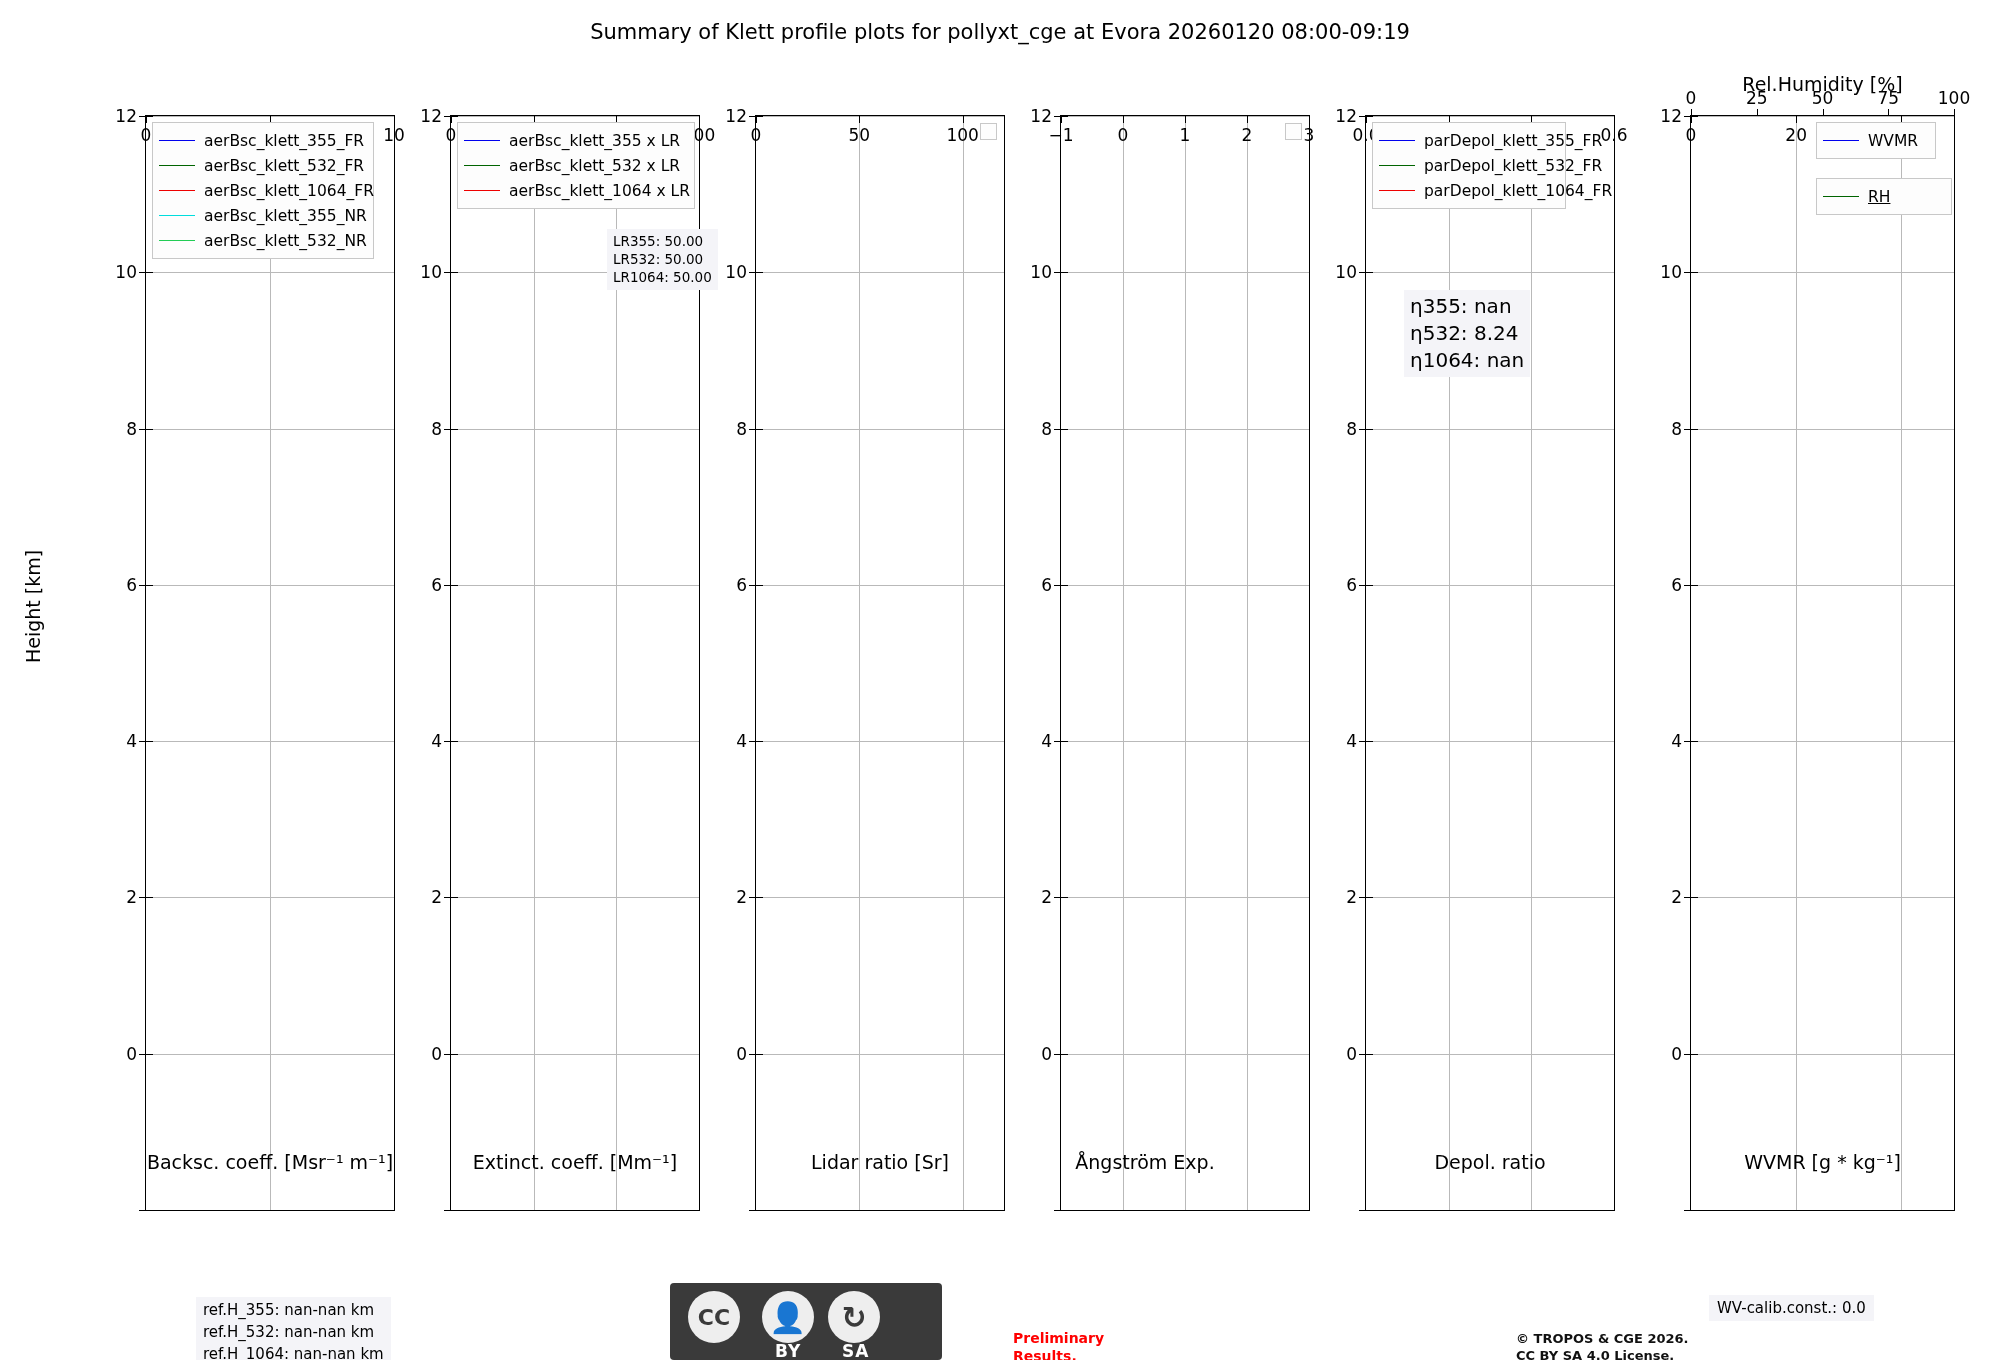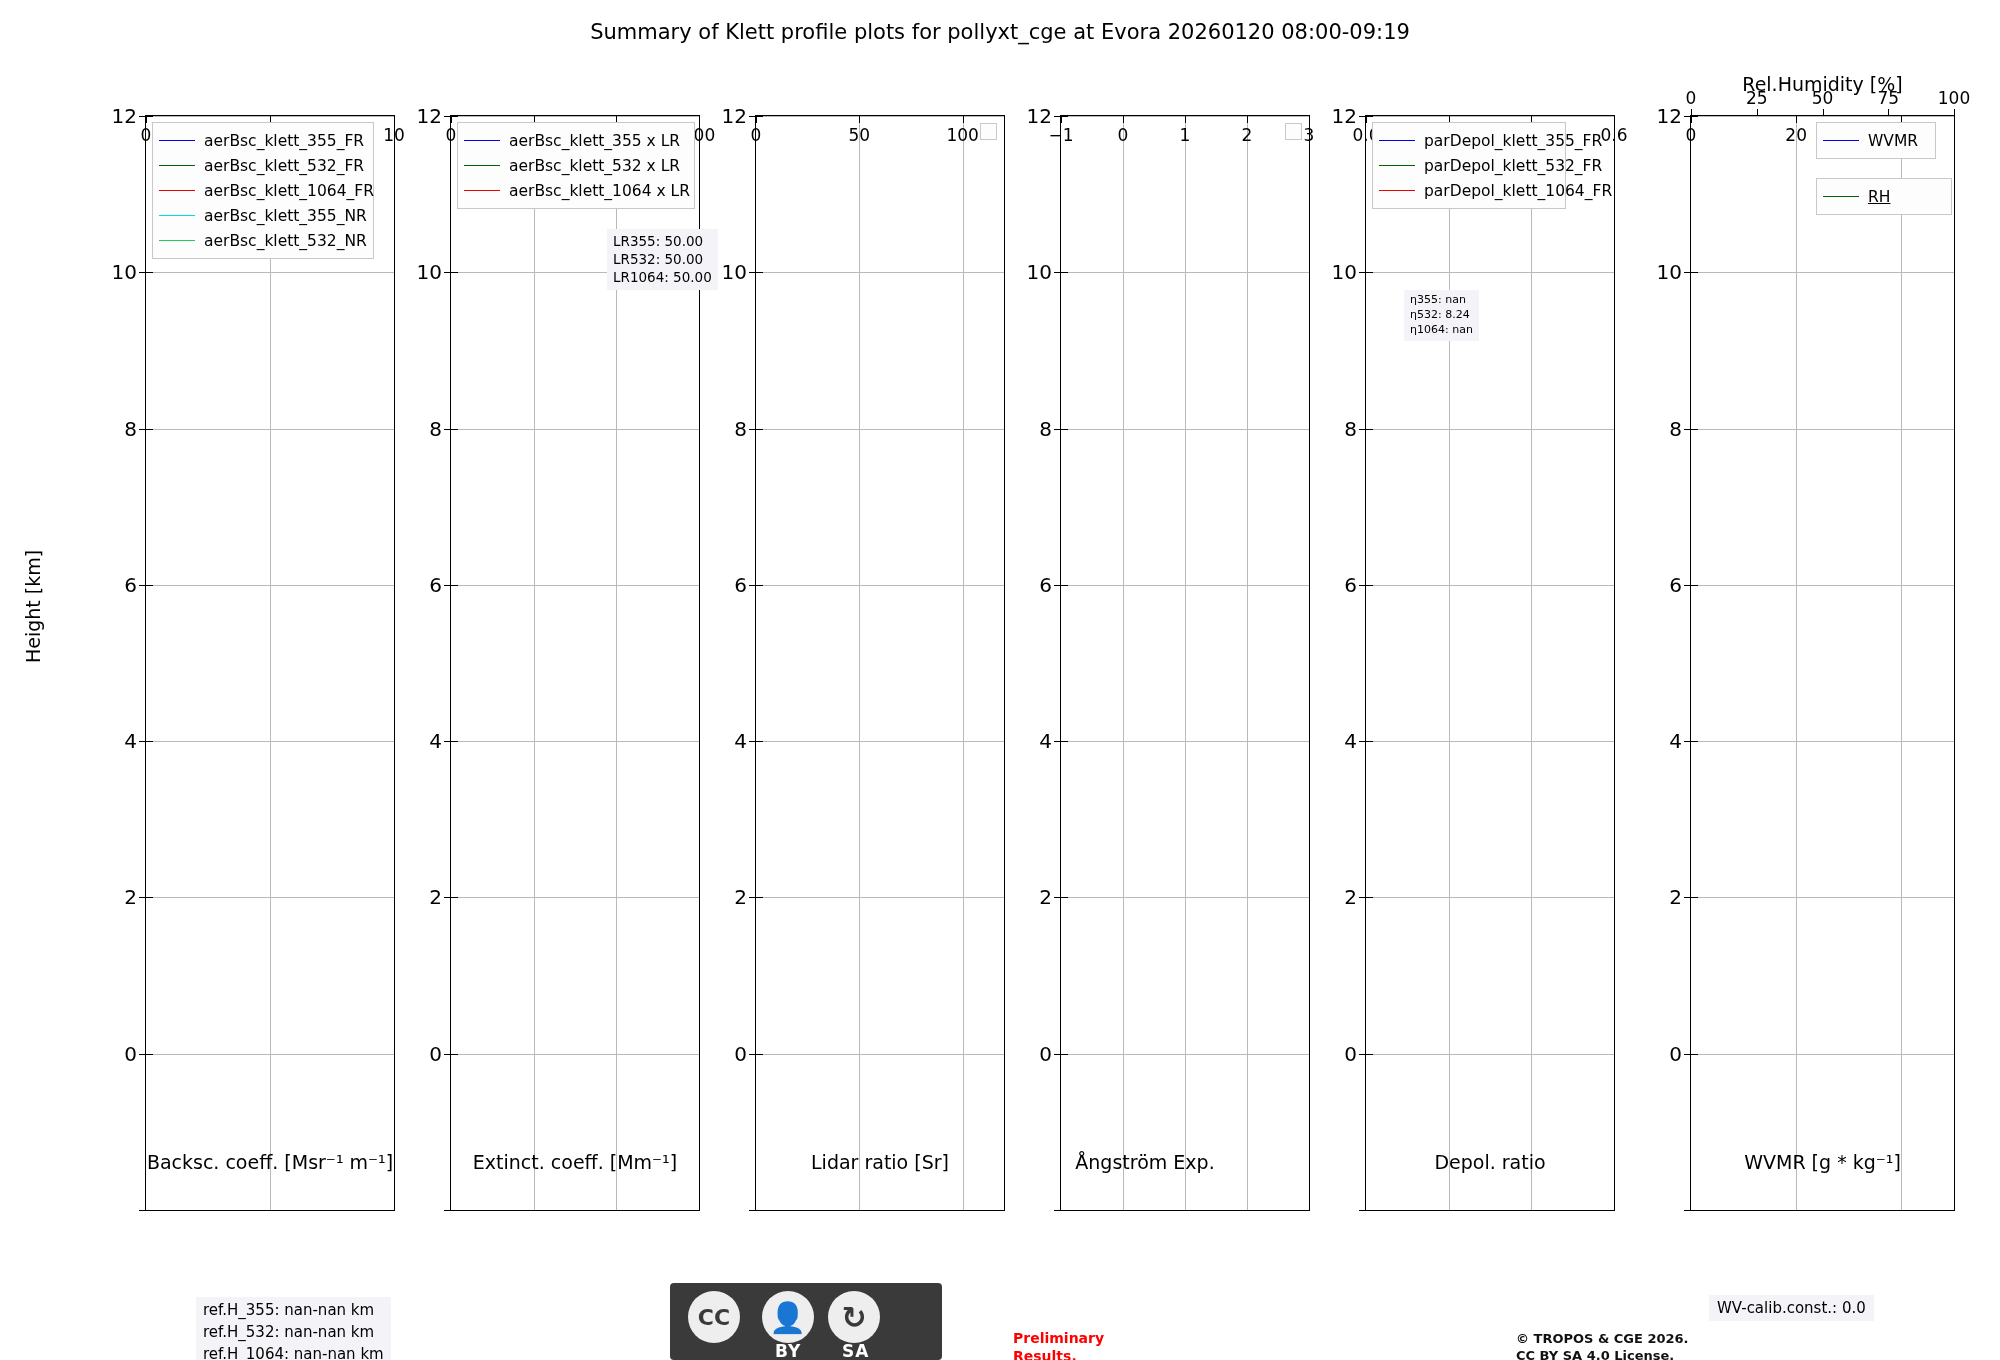--- a/index.html
+++ b/index.html
@@ -38,21 +38,21 @@
     background: #b9b9b9;
   }
   .grid-h { left: 0; right: 0; height: 1px; }
   .grid-v { top: 0; bottom: 0; width: 1px; }
 
   .ytick-label {
     position: absolute;
     right: 100%;
     margin-right: 9px;
     transform: translateY(-50%);
-    font-size: 20px;
+    font-size: 17px;
     white-space: nowrap;
   }
   .ytick-mark {
     position: absolute;
     left: -7px;
     width: 7px;
     height: 1px;
     background: #000;
   }
   .ytick-mark.right {
@@ -127,21 +127,21 @@
     position: absolute;
     border: 1px solid #c8c8c8;
     background: #fdfdfd;
     width: 15px;
     height: 15px;
   }
   
   .annot {
     position: absolute;
     background: #f4f4f8;
-    font-size: 11px;
+    font-size: 20px;
     line-height: 1.35;
     padding: 3px 6px;
     white-space: nowrap;
   }
   .annot.small { font-size: 13.5px; }
   .refbox {
     position: absolute;
     background: #f4f4f8;
     font-size: 15px;
     line-height: 1.45;

